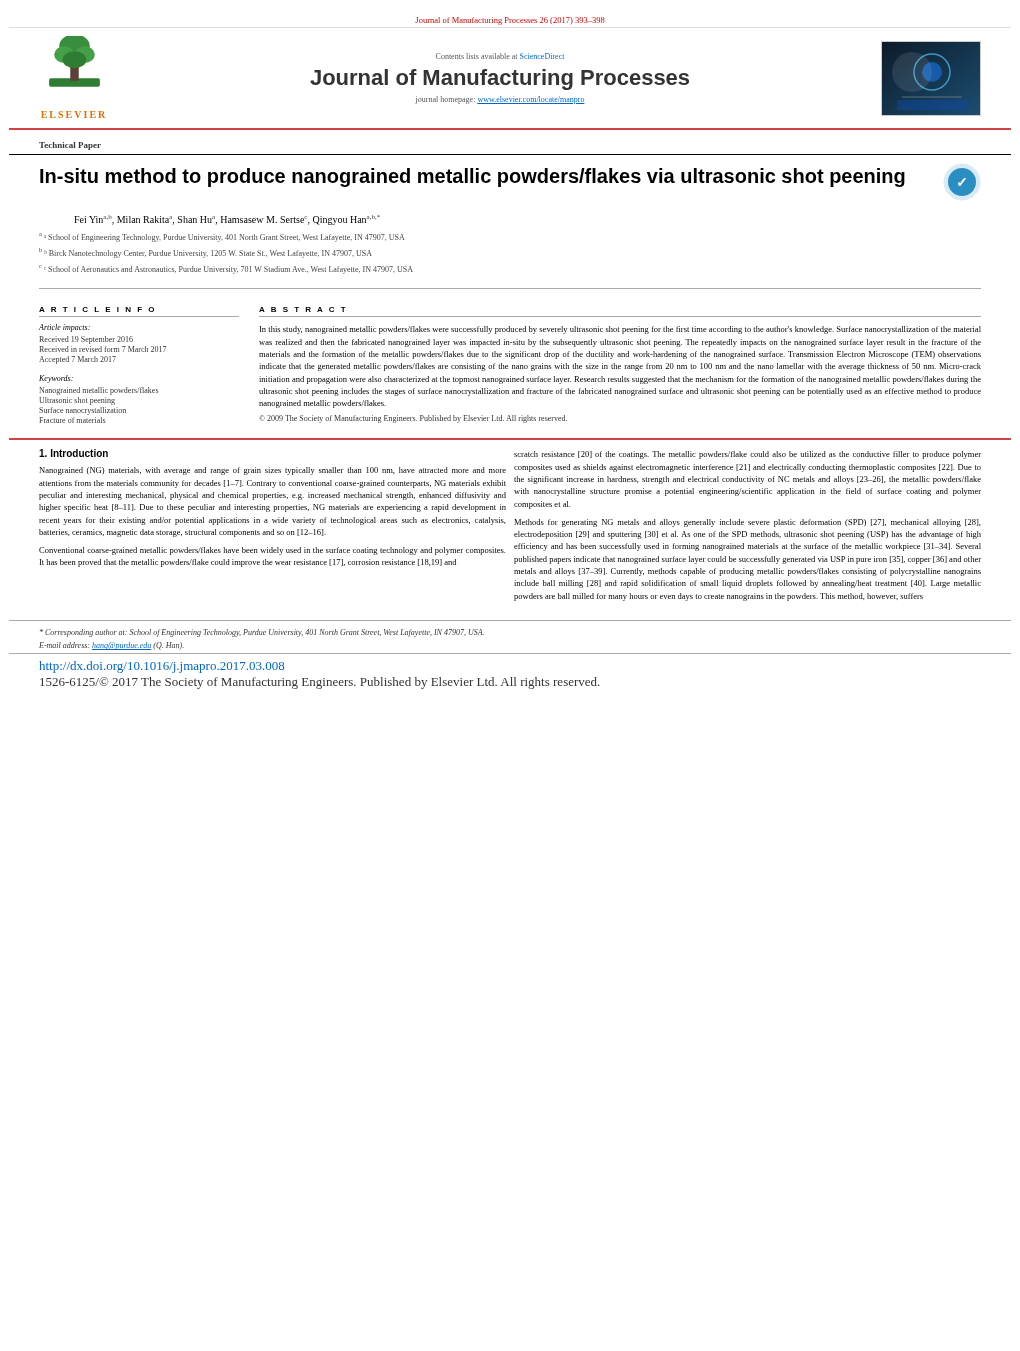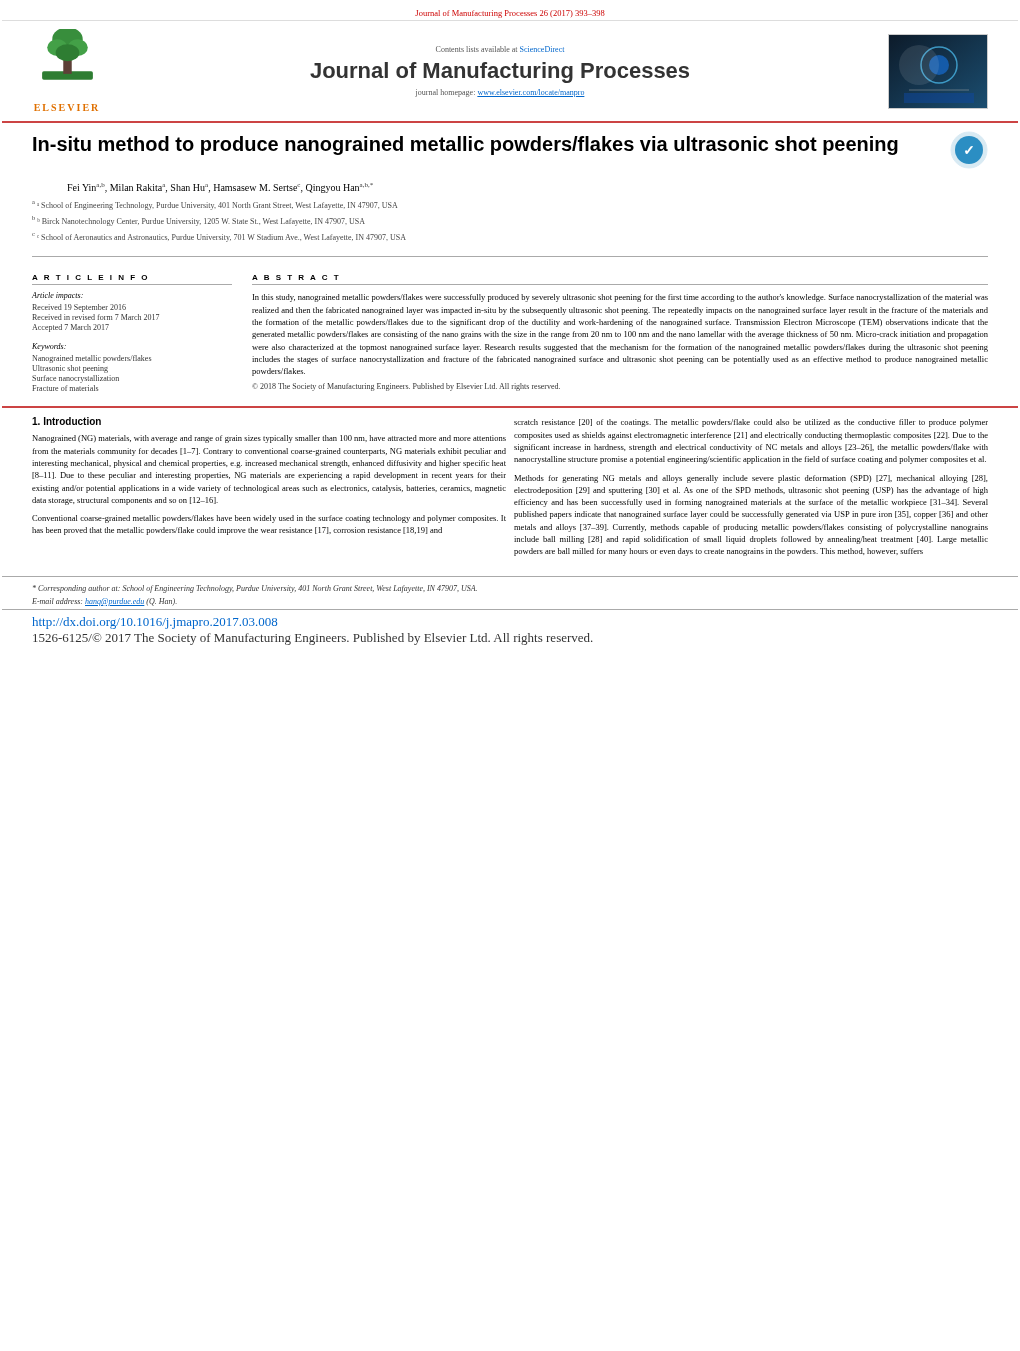--- a/index.html
+++ b/index.html
@@ -8,21 +8,21 @@
       font-family: 'Times New Roman', Times, serif;
       font-size: 9.5px;
       color: #000;
       width: 1020px;
       min-height: 1351px;
     }
 
     .page-wrapper {
       width: 1020px;
       background: #fff;
-      padding: 2px;
+      padding: 9px;
     }
 
     
     .journal-top-bar {
       text-align: center;
       padding: 6px 0 2px 0;
       font-size: 8.5px;
       color: #c00;
       border-bottom: none;
     }
@@ -372,20 +372,23 @@
         </defs>
         <rect width="100" height="75" fill="url(#bg)"></rect>
         <circle cx="50" cy="30" r="18" fill="none" stroke="#4fc3f7" stroke-width="1.5" opacity="0.7"></circle>
         <circle cx="50" cy="30" r="10" fill="#1565c0" opacity="0.8"></circle>
         <line x1="20" y1="55" x2="80" y2="55" stroke="#aaa" stroke-width="0.5"></line>
         <rect x="15" y="58" width="70" height="10" fill="#0d47a1" opacity="0.5"></rect>
       </svg>
     </div>
   </div>
 
+  <div class="tech-paper-label">
+    <span class="bold">Technical Paper</span>
+  </div>
 
   <div class="article-title-section">
     <div class="article-main-title">In-situ method to produce nanograined metallic powders/flakes via ultrasonic shot peening</div>
     <svg class="crossmark-svg" viewBox="0 0 38 38">
       <circle cx="19" cy="19" r="18" fill="#0077b6" opacity="0.15" stroke="#0077b6" stroke-width="1"></circle>
       <circle cx="19" cy="19" r="14" fill="#0077b6" opacity="0.8"></circle>
       <text x="19" y="24" text-anchor="middle" font-size="14" font-weight="bold" fill="white" font-family="Arial">✓</text>
     </svg>
   </div>
 
@@ -416,21 +419,21 @@
         <div class="keyword-item">Nanograined metallic powders/flakes</div>
         <div class="keyword-item">Ultrasonic shot peening</div>
         <div class="keyword-item">Surface nanocrystallization</div>
         <div class="keyword-item">Fracture of materials</div>
       </div>
     </div>
 
     <div class="abstract-col">
       <div class="section-header">A B S T R A C T</div>
       <div class="abstract-text">In this study, nanograined metallic powders/flakes were successfully produced by severely ultrasonic shot peening for the first time according to the author's knowledge. Surface nanocrystallization of the material was realized and then the fabricated nanograined layer was impacted in-situ by the subsequently ultrasonic shot peening. The repeatedly impacts on the nanograined surface layer result in the fracture of the materials and the formation of the metallic powders/flakes due to the significant drop of the ductility and work-hardening of the nanograined surface. Transmission Electron Microscope (TEM) observations indicate that the generated metallic powders/flakes are consisting of the nano grains with the size in the range from 20 nm to 100 nm and the nano lamellar with the average thickness of 50 nm. Micro-crack initiation and propagation were also characterized at the topmost nanograined surface layer. Research results suggested that the mechanism for the formation of the nanograined metallic powders/flakes during the ultrasonic shot peening includes the stages of surface nanocrystallization and fracture of the fabricated nanograined surface and ultrasonic shot peening can be potentially used as an effective method to produce nanograined metallic powders/flakes.</div>
-      <div class="copyright-line">© 2018 The Society of Manufacturing Engineers. Published by Elsevier Ltd. All rights reserved.</div>
+      <div class="copyright-line">© 2009 The Society of Manufacturing Engineers. Published by Elsevier Ltd. All rights reserved.</div>
     </div>
 
   </div>
 
   <div class="main-content">
 
     <div class="content-left-col">
       <div class="section-title">
         <span>1.</span>
         <span>Introduction</span>

